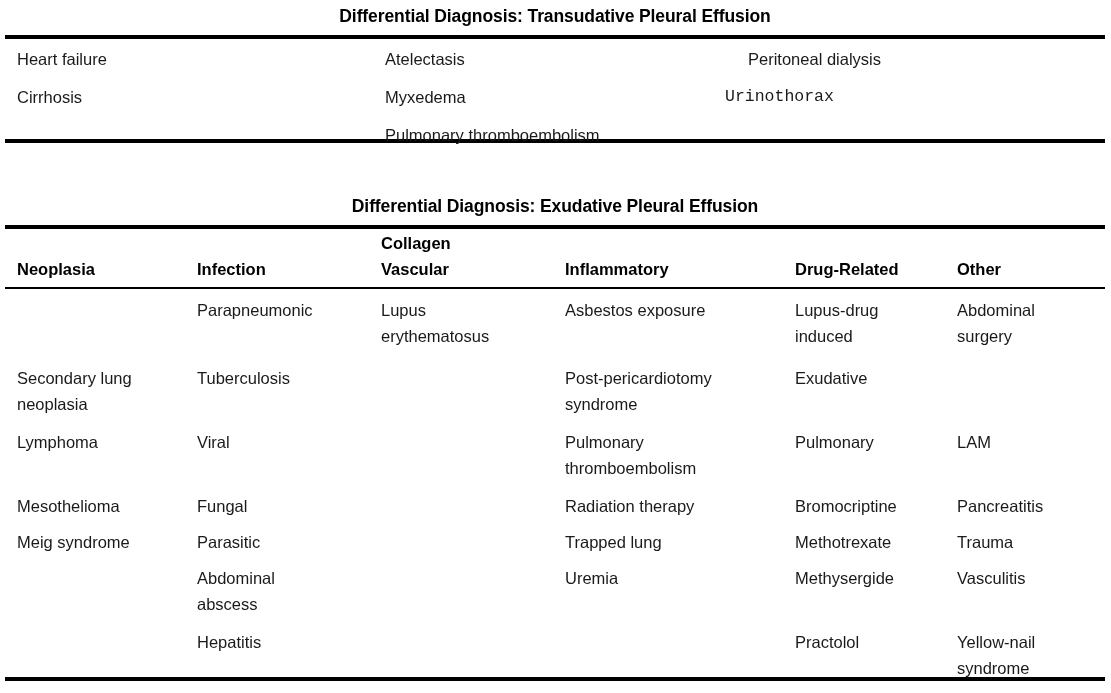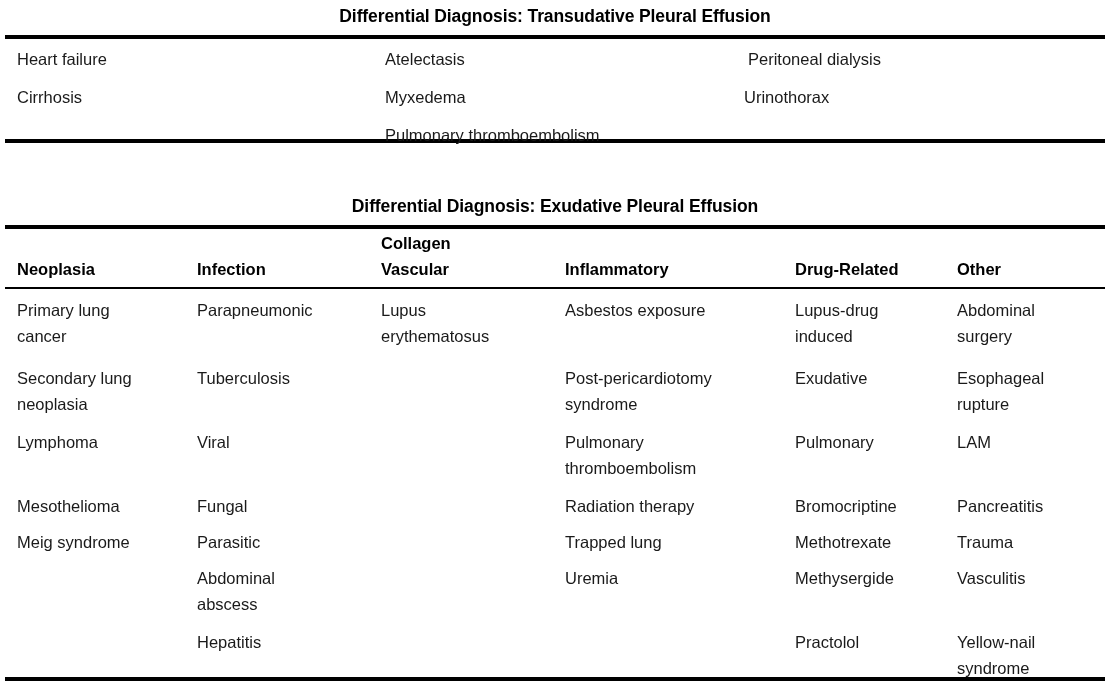--- a/index.html
+++ b/index.html
@@ -95,21 +95,21 @@
     <div class="cells">
 
       <div class="cell" style="left:12px; top:7px;">Heart failure</div>
       <div class="cell" style="left:12px; top:45px;">Cirrhosis</div>
 
       <div class="cell" style="left:380px; top:7px;">Atelectasis</div>
       <div class="cell" style="left:380px; top:45px;">Myxedema</div>
       <div class="cell" style="left:380px; top:83px;">Pulmonary thromboembolism</div>
 
       <div class="cell" style="left:743px; top:7px;">Peritoneal dialysis</div>
-      <div class="cell" style="left:739px; top:45px;">Urinothorax</div>
+      <div class="cell" style="left:720px; top:45px;font-family:Liberation Mono, monospace;">Urinothorax</div>
       <div class="cell" style="left:743px; top:83px;"></div>
     </div>
 
     <div class="rule-thick"></div>
   </div>
 
   <div class="table-block" id="exudative">
 
     <div class="title-wrap">
       <div class="table-title">Differential Diagnosis: Exudative Pleural Effusion</div>
@@ -124,39 +124,35 @@
 Vascular</div>
       <div class="cell header" style="left:560px; top:27px;">Inflammatory</div>
       <div class="cell header" style="left:790px; top:27px;">Drug-Related</div>
       <div class="cell header" style="left:952px; top:27px;">Other</div>
     </div>
 
     <div class="rule-thin"></div>
 
     <div class="body-cells">
 
-      <div class="cell" style="left:12px;  top:8px;">Primary lung
-cancer</div>
       <div class="cell" style="left:192px; top:8px;">Parapneumonic</div>
       <div class="cell" style="left:376px; top:8px;">Lupus
 erythematosus</div>
       <div class="cell" style="left:560px; top:8px;">Asbestos exposure</div>
       <div class="cell" style="left:790px; top:8px;">Lupus-drug
 induced</div>
       <div class="cell" style="left:952px; top:8px;">Abdominal
 surgery</div>
 
       <div class="cell" style="left:12px;  top:76px;">Secondary lung
 neoplasia</div>
       <div class="cell" style="left:192px; top:76px;">Tuberculosis</div>
       <div class="cell" style="left:560px; top:76px;">Post-pericardiotomy
 syndrome</div>
       <div class="cell" style="left:790px; top:76px;">Exudative</div>
-      <div class="cell" style="left:952px; top:76px;">Esophageal
-rupture</div>
 
       <div class="cell" style="left:12px;  top:140px;">Lymphoma</div>
       <div class="cell" style="left:192px; top:140px;">Viral</div>
       <div class="cell" style="left:376px; top:140px;"></div>
       <div class="cell" style="left:560px; top:140px;">Pulmonary
 thromboembolism</div>
       <div class="cell" style="left:790px; top:140px;">Pulmonary</div>
       <div class="cell" style="left:952px; top:140px;">LAM</div>
 
       <div class="cell" style="left:12px;  top:204px;">Mesothelioma</div>

